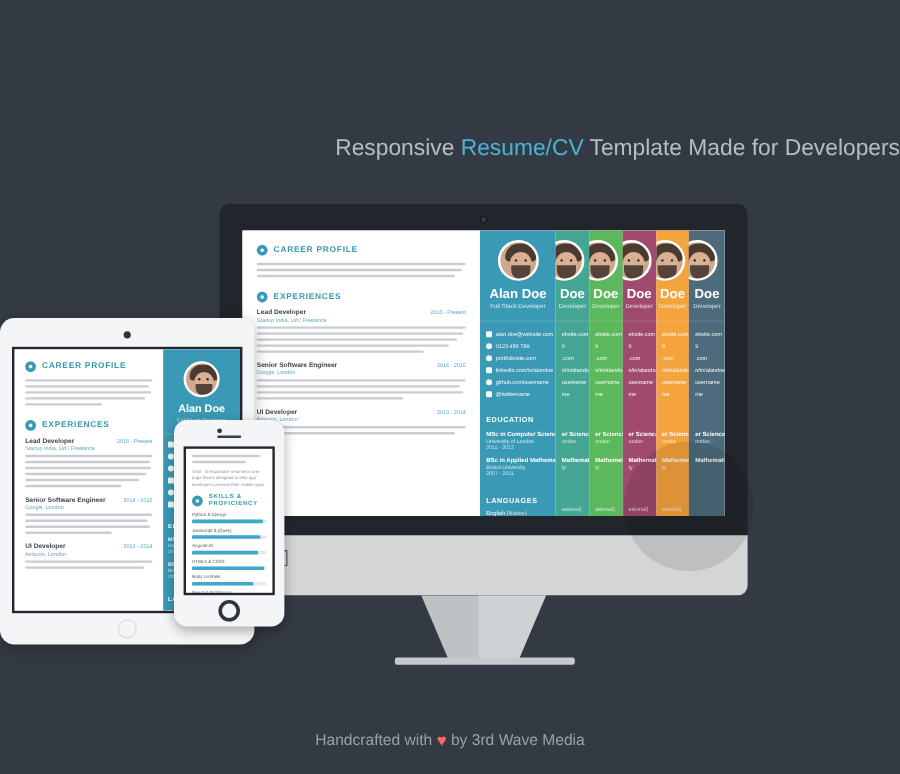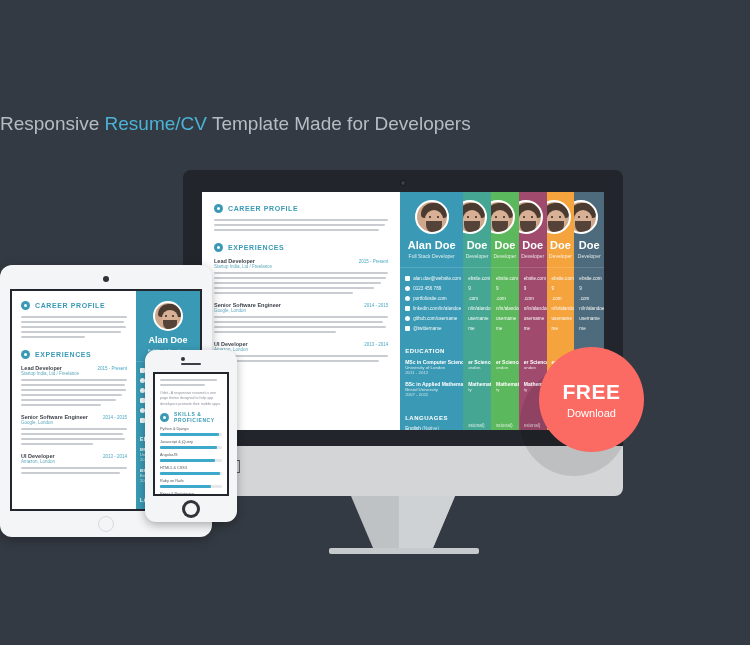--- a/index.html
+++ b/index.html
@@ -13,21 +13,21 @@
 
   
   .hero-title {
     position: absolute; top: 36px; left: 0; width: 750px;
     text-align: center;
     font-size: 48px; font-weight: bold; letter-spacing: 2px;
     color: #f2f3f4;
   }
   .hero-sub {
     position: absolute; top: 113px; left: 0; width: 750px;
-    text-align: left; font-size: 19px; color: #b7bcc4; font-weight: 400;
+    text-align: right; font-size: 19px; color: #b7bcc4; font-weight: 400;
   }
   .hero-sub .accent { color: #4bb3d4; }
 
   
   .footer {
     position: absolute; bottom: 20px; left: 0; width: 750px;
     text-align: center; font-size: 13px; color: #9aa0a9;
   }
   .footer .heart { color: #fb6b63; font-size: 14px; vertical-align: -1px; }
 
@@ -708,21 +708,18 @@
         </div>
         <div>
           <div class="skill-label">React &amp; Prototyping</div>
 
         </div>
       </div>
       <div class="ip-home"></div>
     </div>
 
     <div class="badge-shadow"></div>
-    <div class="badge">
-      <div class="badge-free">FREE</div>
-      <div class="badge-dl">Download</div>
-    </div>
 
   </div>
 
+  <div class="footer"><span>Handcrafted with </span><span class="heart">♥</span><span> by 3rd Wave Media</span></div>
 
 </div>
 
 </body></html>

